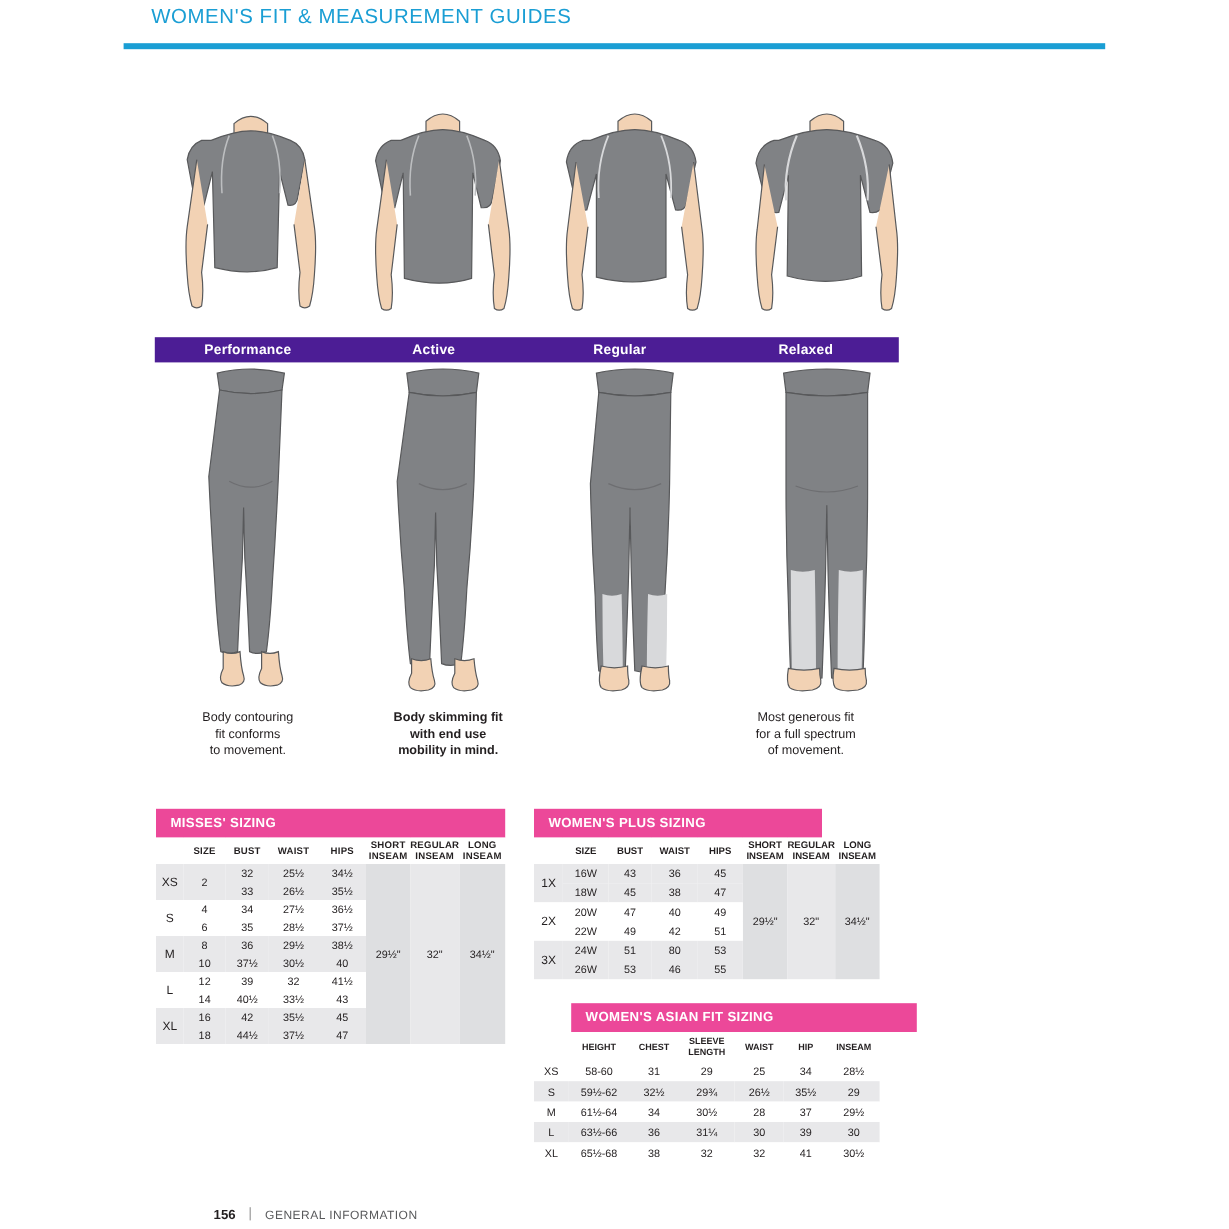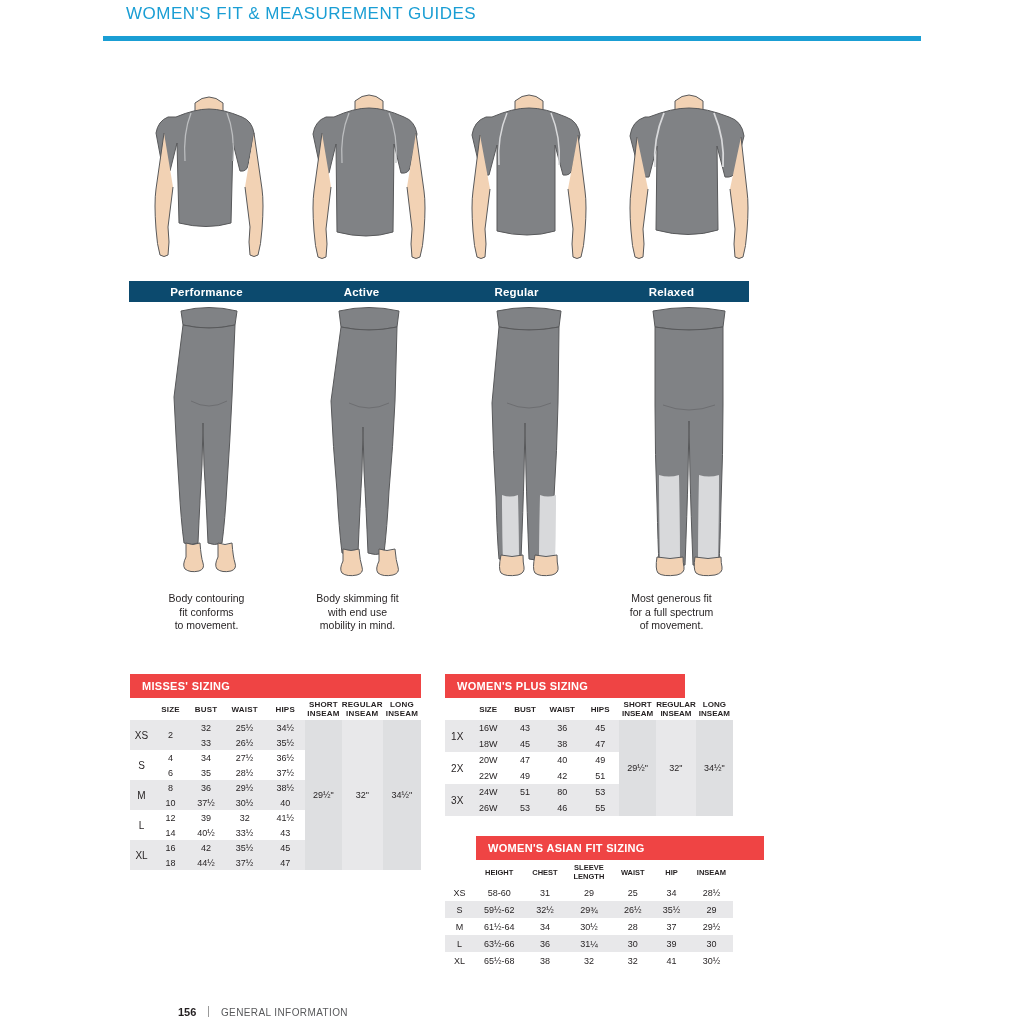--- a/index.html
+++ b/index.html
@@ -25,21 +25,21 @@
   
   .figures{position:absolute;left:129px;top:75px;width:620px;height:205px;}
   .fig{position:absolute;top:0;width:160px;height:205px;}
   .fig.f0{left:0px;}
   .fig.f1{left:160px;}
   .fig.f2{left:320px;}
   .fig.f3{left:480px;}
 
   
   .fitbar{
-    position:absolute;left:129px;top:281px;width:620px;height:21px;background:#0c4a6e;
+    position:absolute;left:129px;top:281px;width:620px;height:21px;background:#4c1d95;
   }
   .fitbar .cell{
     position:absolute;top:0;height:21px;width:155px;
     color:#ffffff;font-size:11.5px;font-weight:bold;
     display:flex;align-items:center;justify-content:center;
     letter-spacing:.2px;
   }
   .fitbar .c0{left:0px;} .fitbar .c1{left:155px;}
   .fitbar .c2{left:310px;} .fitbar .c3{left:465px;}
 
@@ -48,27 +48,27 @@
   .pant{position:absolute;top:0;width:160px;height:280px;}
   .pant.p0{left:0px;} .pant.p1{left:160px;}
   .pant.p2{left:320px;} .pant.p3{left:480px;}
 
   
   .captions{position:absolute;left:129px;top:592px;width:620px;height:50px;}
   .caption{
     position:absolute;top:0;width:155px;text-align:center;
     font-size:10.5px;line-height:13.5px;color:#231f20;
   }
-  .caption.k0{left:0px;} .caption.k1{left:151px;}
+  .caption.k0{left:0px;} .caption.k1{left:167px;font-weight:bold;}
   .caption.k2{left:310px;} .caption.k3{left:465px;}
 
   
   .tbl{position:absolute;}
   .tbl-head{
-    background:#ef4444;color:#fff;font-size:11px;font-weight:bold;
+    background:#ec4899;color:#fff;font-size:11px;font-weight:bold;
     letter-spacing:.3px;padding:6px 0 6px 12px;box-sizing:border-box;
   }
   table{border-collapse:collapse;font-size:9px;color:#231f20;}
   table td,table th{text-align:center;font-weight:normal;padding:0;}
 
   
   #misses{left:130px;top:674px;width:291px;}
   #misses .tbl-head{width:291px;height:24px;}
   #misses table{width:291px;}
   #misses .colhdr td{font-size:8px;font-weight:bold;height:22px;vertical-align:middle;letter-spacing:.2px;}

